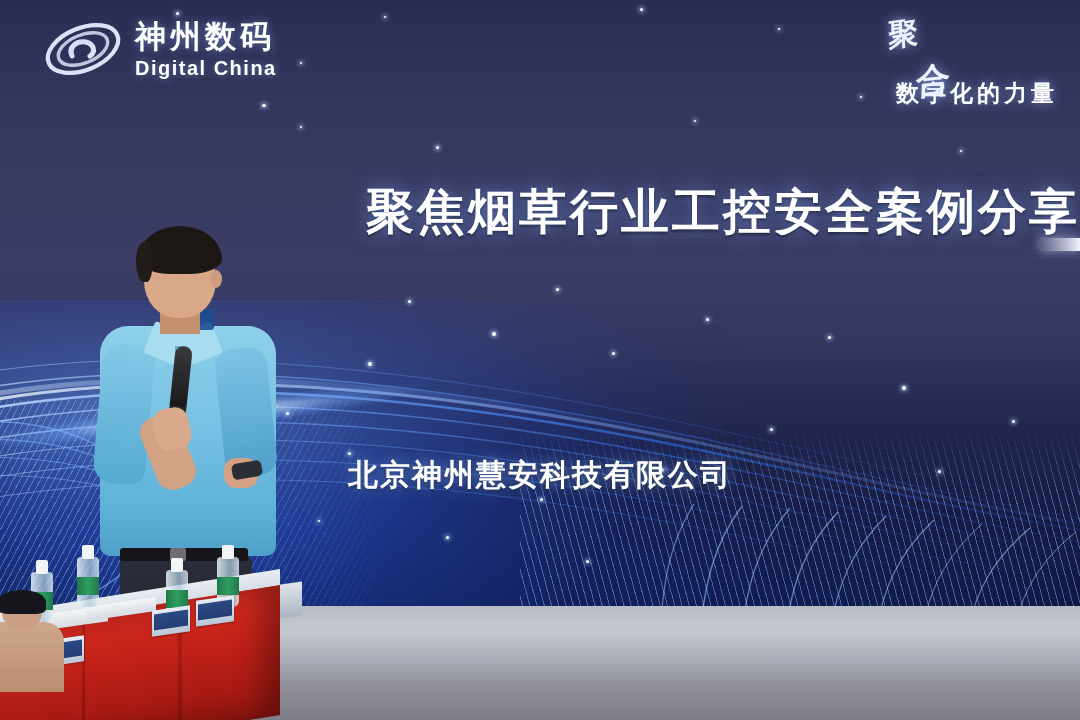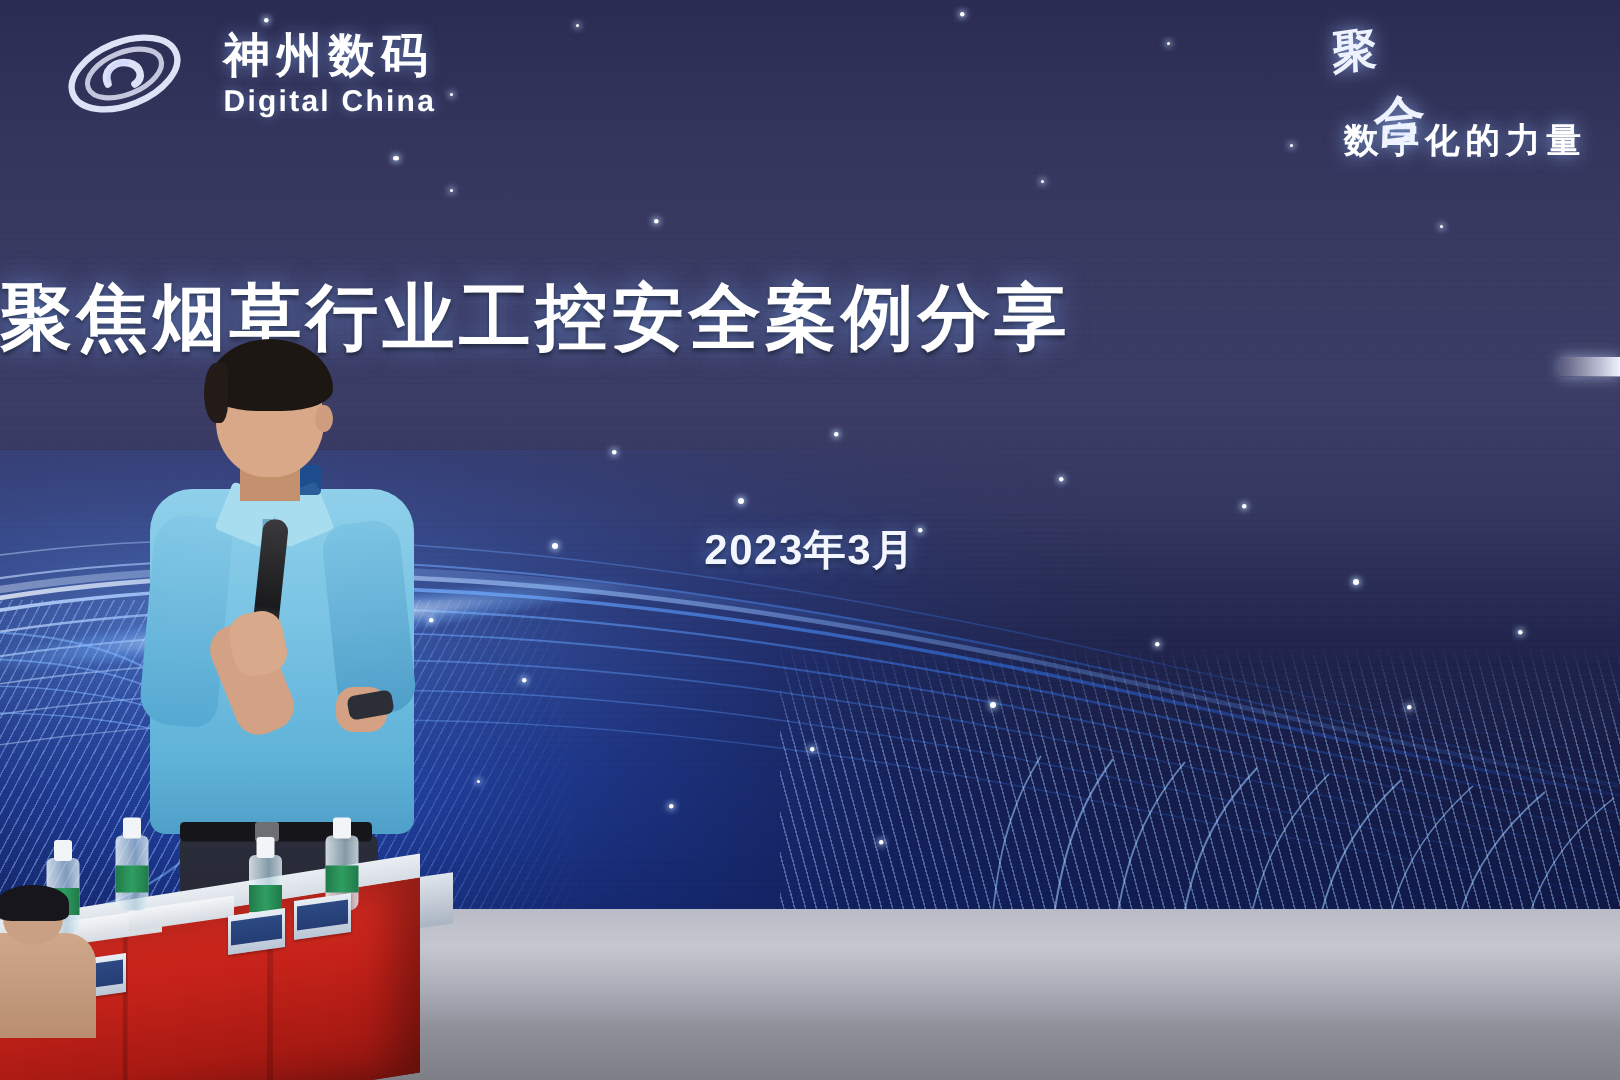--- a/index.html
+++ b/index.html
@@ -56,38 +56,38 @@
     transform:rotate(-7deg); filter:blur(1px);
   }
 
   
   .particles{ position:absolute; inset:0; pointer-events:none; }
   .particles i{ position:absolute; display:block; background:#fff; border-radius:50%;
                 box-shadow:0 0 4px 1px rgba(190,220,255,.85); }
 
   
   .main-title{
-    position:absolute; left:0; right:0; top:180px; text-align:left;
+    position:absolute; left:0; right:0; top:180px; text-align:right;
     font-size:48px; font-weight:700; letter-spacing:3px; color:#ffffff;
     text-shadow:0 0 18px rgba(120,170,255,.55), 0 2px 3px rgba(0,0,0,.55);
     white-space:nowrap;
   }
   .date-line{
     position:absolute; left:0; right:0; top:348px; text-align:center;
     font-size:28px; font-weight:700; color:#f4f6ff; letter-spacing:1px;
     text-shadow:0 0 12px rgba(120,170,255,.5), 0 2px 3px rgba(0,0,0,.5);
   }
   .company-line{
     position:absolute; left:0; right:0; top:455px; text-align:center;
     font-size:30px; font-weight:700; color:#ffffff; letter-spacing:2px;
     text-shadow:0 0 14px rgba(130,180,255,.6), 0 2px 4px rgba(0,0,0,.5);
   }
 
   
-  .brand{ position:absolute; left:42px; top:18px; display:flex; align-items:center; gap:25px; }
+  .brand{ position:absolute; left:42px; top:18px; display:flex; align-items:center; gap:11px; }
   .brand-mark{ width:82px; height:62px; }
   .brand-text{ display:flex; flex-direction:column; line-height:1; }
   .brand-cn{ font-size:31px; font-weight:700; color:#fff; letter-spacing:4px;
              text-shadow:0 0 10px rgba(150,190,255,.5); }
   .brand-en{ font-size:20px; font-weight:700; color:#fff; letter-spacing:1.5px; margin-top:6px;
              text-shadow:0 0 8px rgba(150,190,255,.45); }
 
   
   .slogan{ position:absolute; right:22px; top:16px; text-align:right; }
   .slogan-cal{ position:relative; height:62px; }
@@ -300,21 +300,21 @@
       <i style="left:286px;top:412px;width:3px;height:3px;"></i>
       <i style="left:446px;top:536px;width:3px;height:3px;"></i>
       <i style="left:938px;top:470px;width:3px;height:3px;"></i>
       <i style="left:1012px;top:420px;width:3px;height:3px;"></i>
       <i style="left:586px;top:560px;width:3px;height:3px;"></i>
       <i style="left:318px;top:520px;width:2px;height:2px;"></i>
       <i style="left:212px;top:470px;width:3px;height:3px;"></i>
     </div>
 
     <div class="main-title">聚焦烟草行业工控安全案例分享</div>
-    <div class="date-line">2023年3月</div>
+    <div class="company-line">北京神州慧安科技有限公司</div>
 
     <div class="brand">
       <svg class="brand-mark" viewBox="0 0 82 62">
         <g fill="none" stroke="#e8ecff" stroke-linecap="round">
           <ellipse cx="41" cy="31" rx="37" ry="21" transform="rotate(-22 41 31)" stroke-width="4.2" opacity=".95"></ellipse>
           <ellipse cx="41" cy="31" rx="26" ry="14" transform="rotate(-22 41 31)" stroke-width="3.4" opacity=".8"></ellipse>
           <path d="M30 38 C 26 30, 34 22, 44 24 C 52 26, 54 34, 48 38" stroke-width="5" opacity=".95"></path>
         </g>
         <path d="M44 24 C 36 22, 28 29, 31 37" fill="none" stroke="#cfd8ff" stroke-width="3" opacity=".7"></path>
       </svg>

